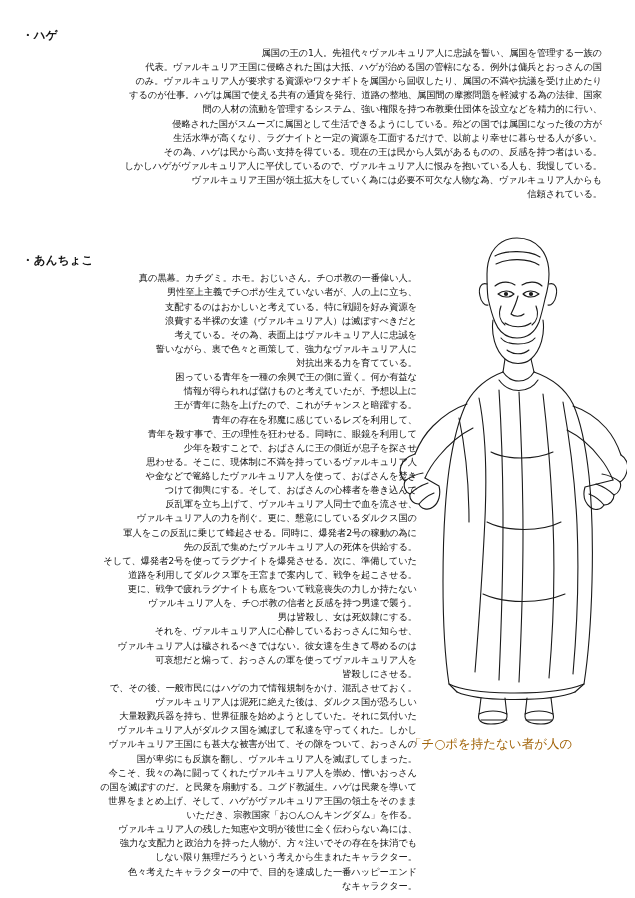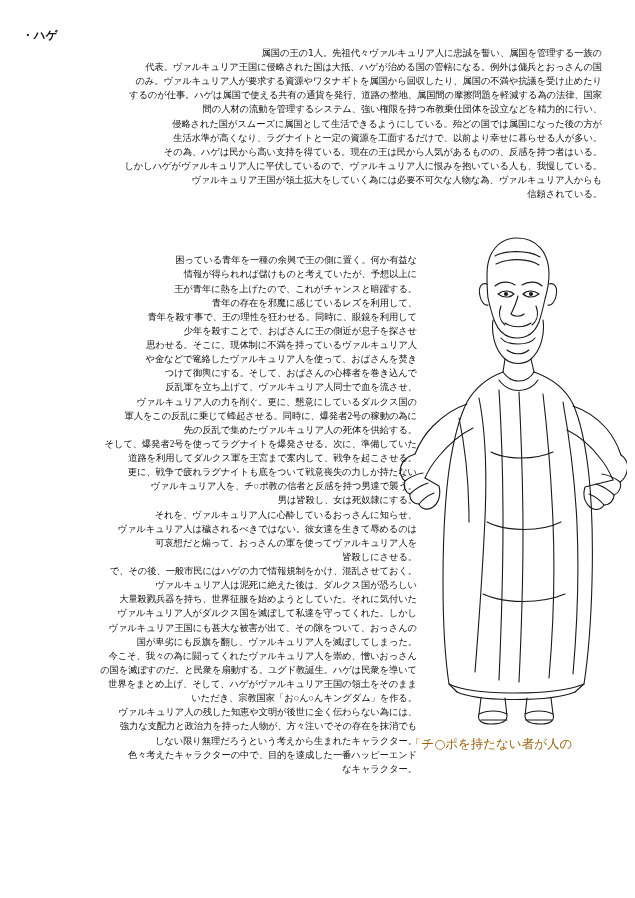--- a/index.html
+++ b/index.html
@@ -35,21 +35,20 @@
   .para {
     font-size: 9.3px;
     line-height: 1.52;
     margin: 0;
     text-align: right;
     letter-spacing: -0.1px;
     white-space: pre-wrap;
   }
   .para + .para {
     margin-top: 0px;
-    font-family: Liberation Serif, serif;
   }
   #section-hage {
     width: 580px;
   }
   #section-anchoko {
     margin-top: 52px;
     width: 395px;
   }
   .figure-wrap {
     position: absolute;
@@ -97,20 +96,28 @@
 間の人材の流動を管理するシステム、強い権限を持つ布教乗仕団体を設立などを精力的に行い、
 侵略された国がスムーズに属国として生活できるようにしている。殆どの国では属国になった後の方が
 生活水準が高くなり、ラグナイトと一定の資源を工面するだけで、以前より幸せに暮らせる人が多い。</p>
     <p class="para">　その為、ハゲは民から高い支持を得ている。現在の王は民から人気があるものの、反感を持つ者はいる。
 しかしハゲがヴァルキュリア人に平伏しているので、ヴァルキュリア人に恨みを抱いている人も、我慢している。
 　ヴァルキュリア王国が領土拡大をしていく為には必要不可欠な人物な為、ヴァルキュリア人からも
 信頼されている。</p>
   </div>
 
   <div class="section" id="section-anchoko">
+    <div class="heading">・あんちょこ</div>
+    <p class="para">　真の黒幕。カチグミ。ホモ。おじいさん。チ○ポ教の一番偉い人。
+男性至上主義でチ○ポが生えていない者が、人の上に立ち、
+支配するのはおかしいと考えている。特に戦闘を好み資源を
+浪費する半裸の女達（ヴァルキュリア人）は滅ぼすべきだと
+考えている。その為、表面上はヴァルキュリア人に忠誠を
+誓いながら、裏で色々と画策して、強力なヴァルキュリア人に
+対抗出来る力を育てている。</p>
     <p class="para">　困っている青年を一種の余興で王の側に置く。何か有益な
 情報が得られれば儲けものと考えていたが、予想以上に
 王が青年に熱を上げたので、これがチャンスと暗躍する。</p>
     <p class="para">　青年の存在を邪魔に感じているレズを利用して、
 青年を殺す事で、王の理性を狂わせる。同時に、眼鏡を利用して
 少年を殺すことで、おばさんに王の側近が息子を探させ
 思わせる。そこに、現体制に不満を持っているヴァルキュリア人
 や金などで篭絡したヴァルキュリア人を使って、おばさんを焚き
 つけて御輿にする。そして、おばさんの心棒者を巻き込んで
 反乱軍を立ち上げて、ヴァルキュリア人同士で血を流させ、

